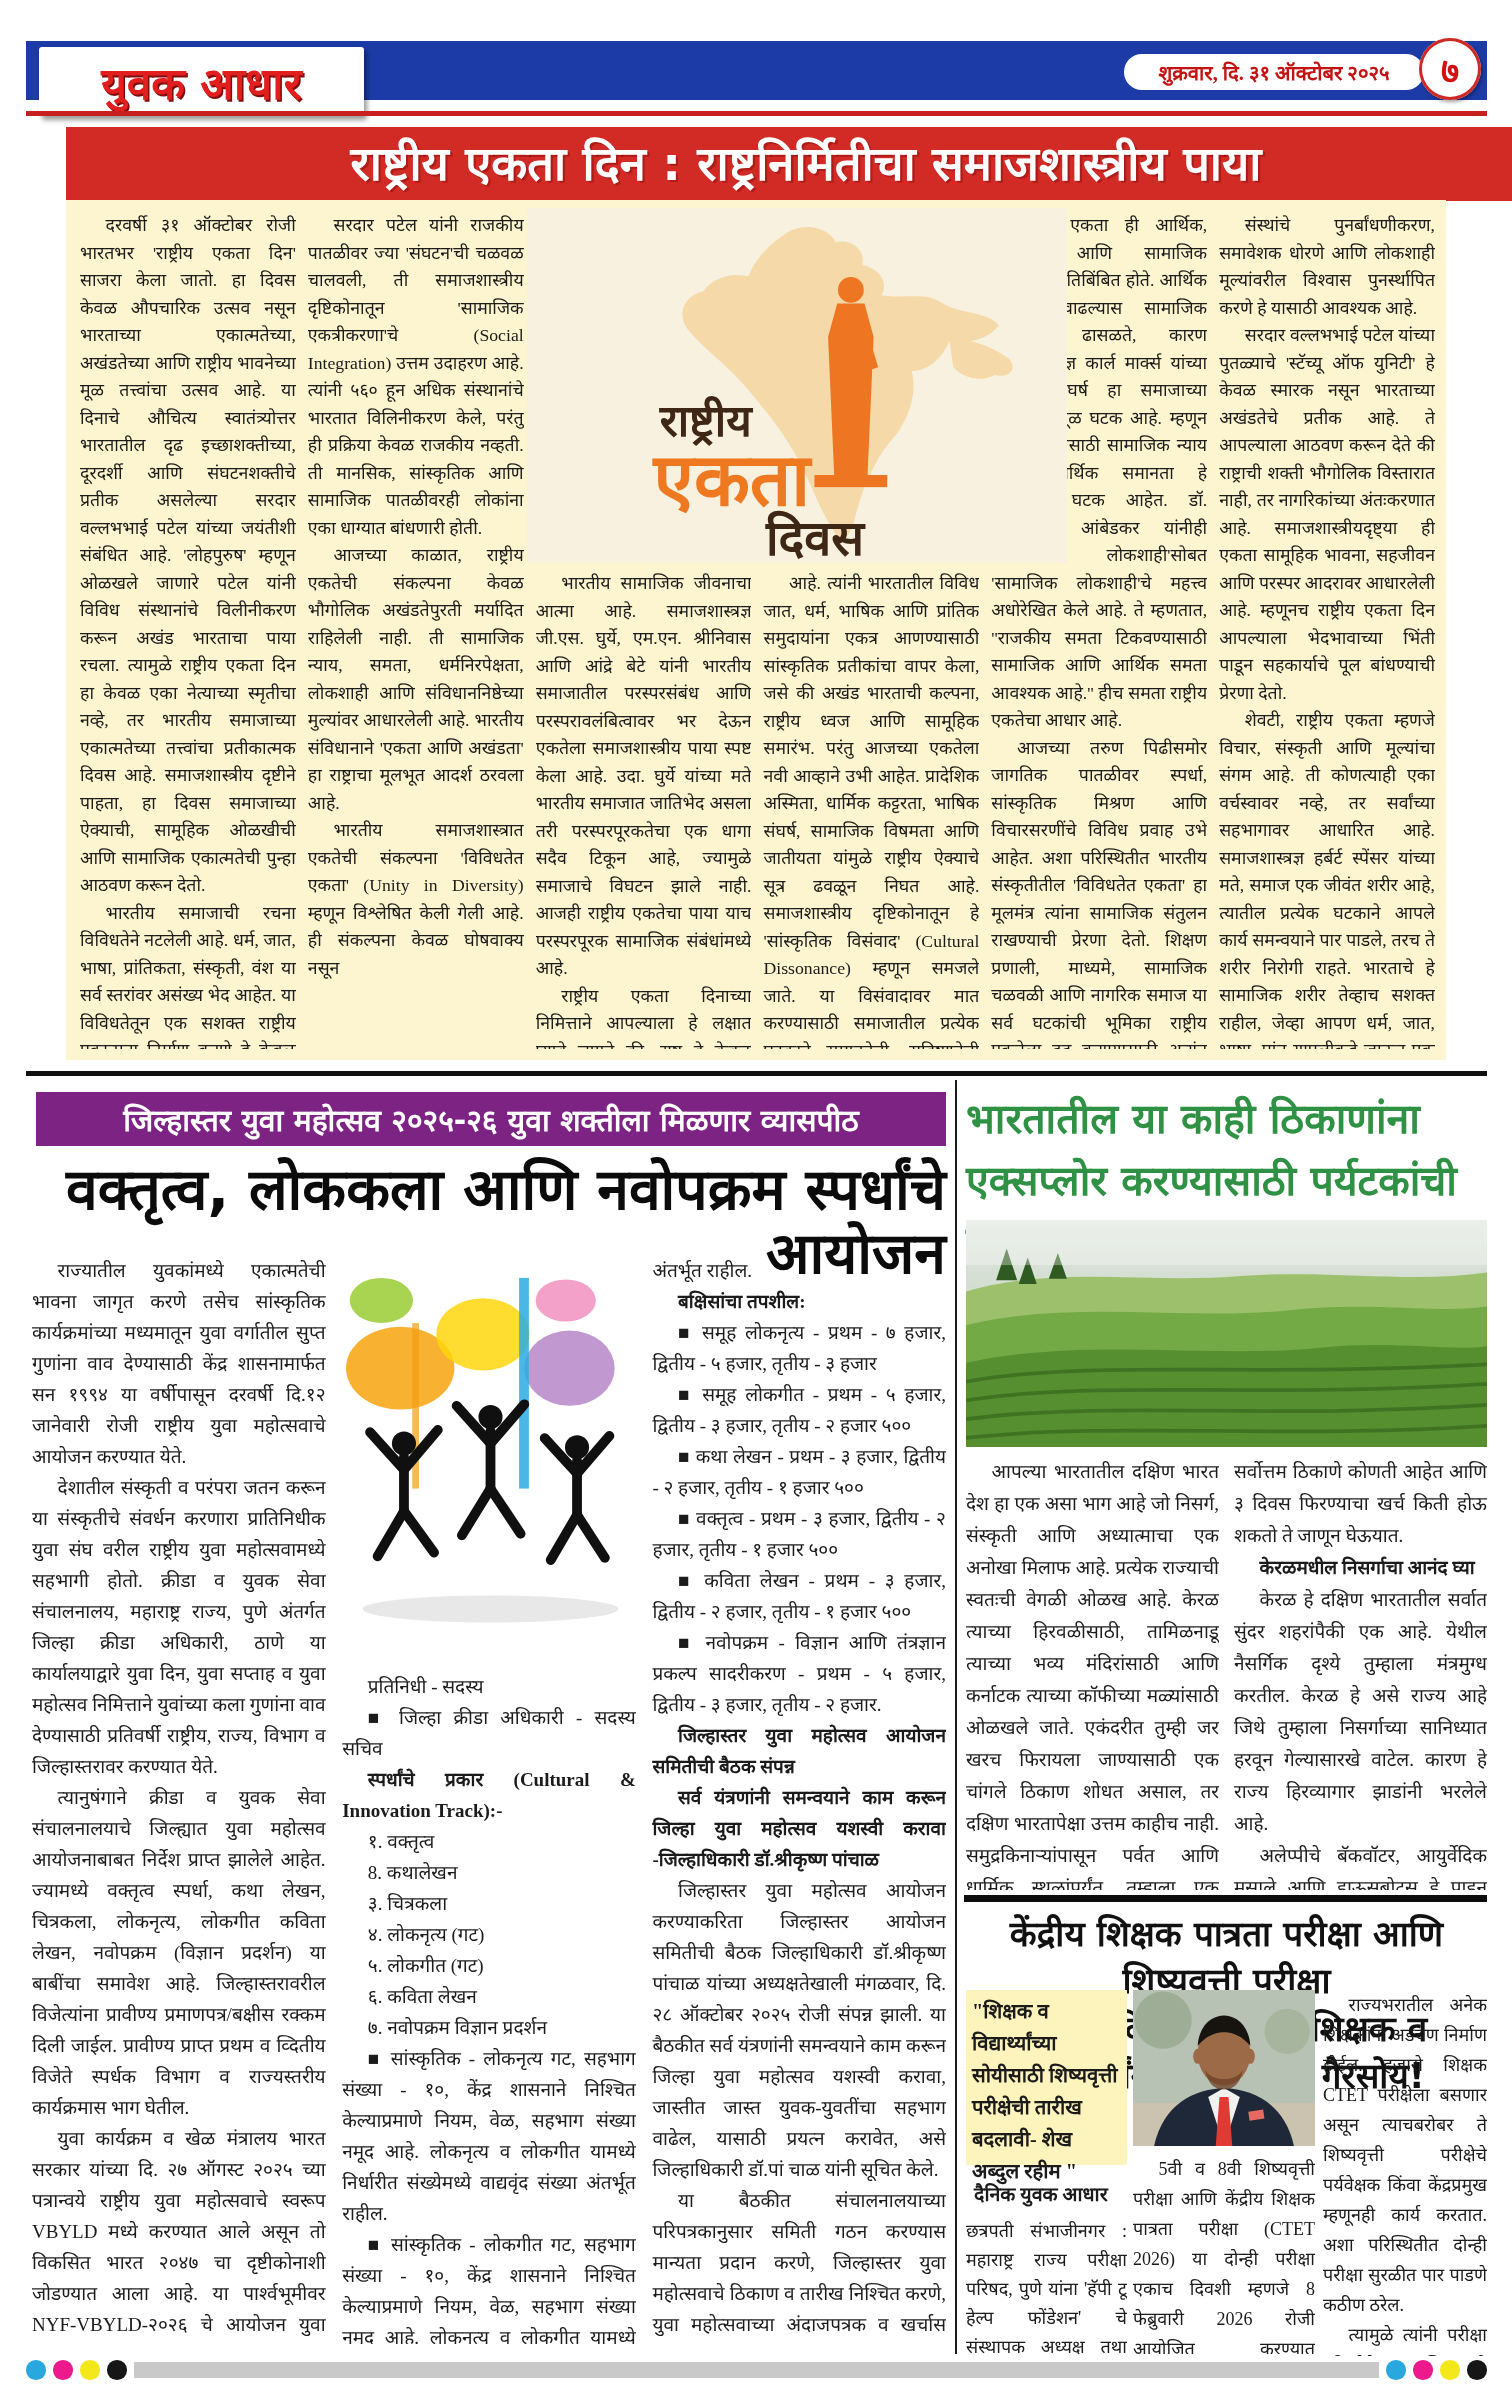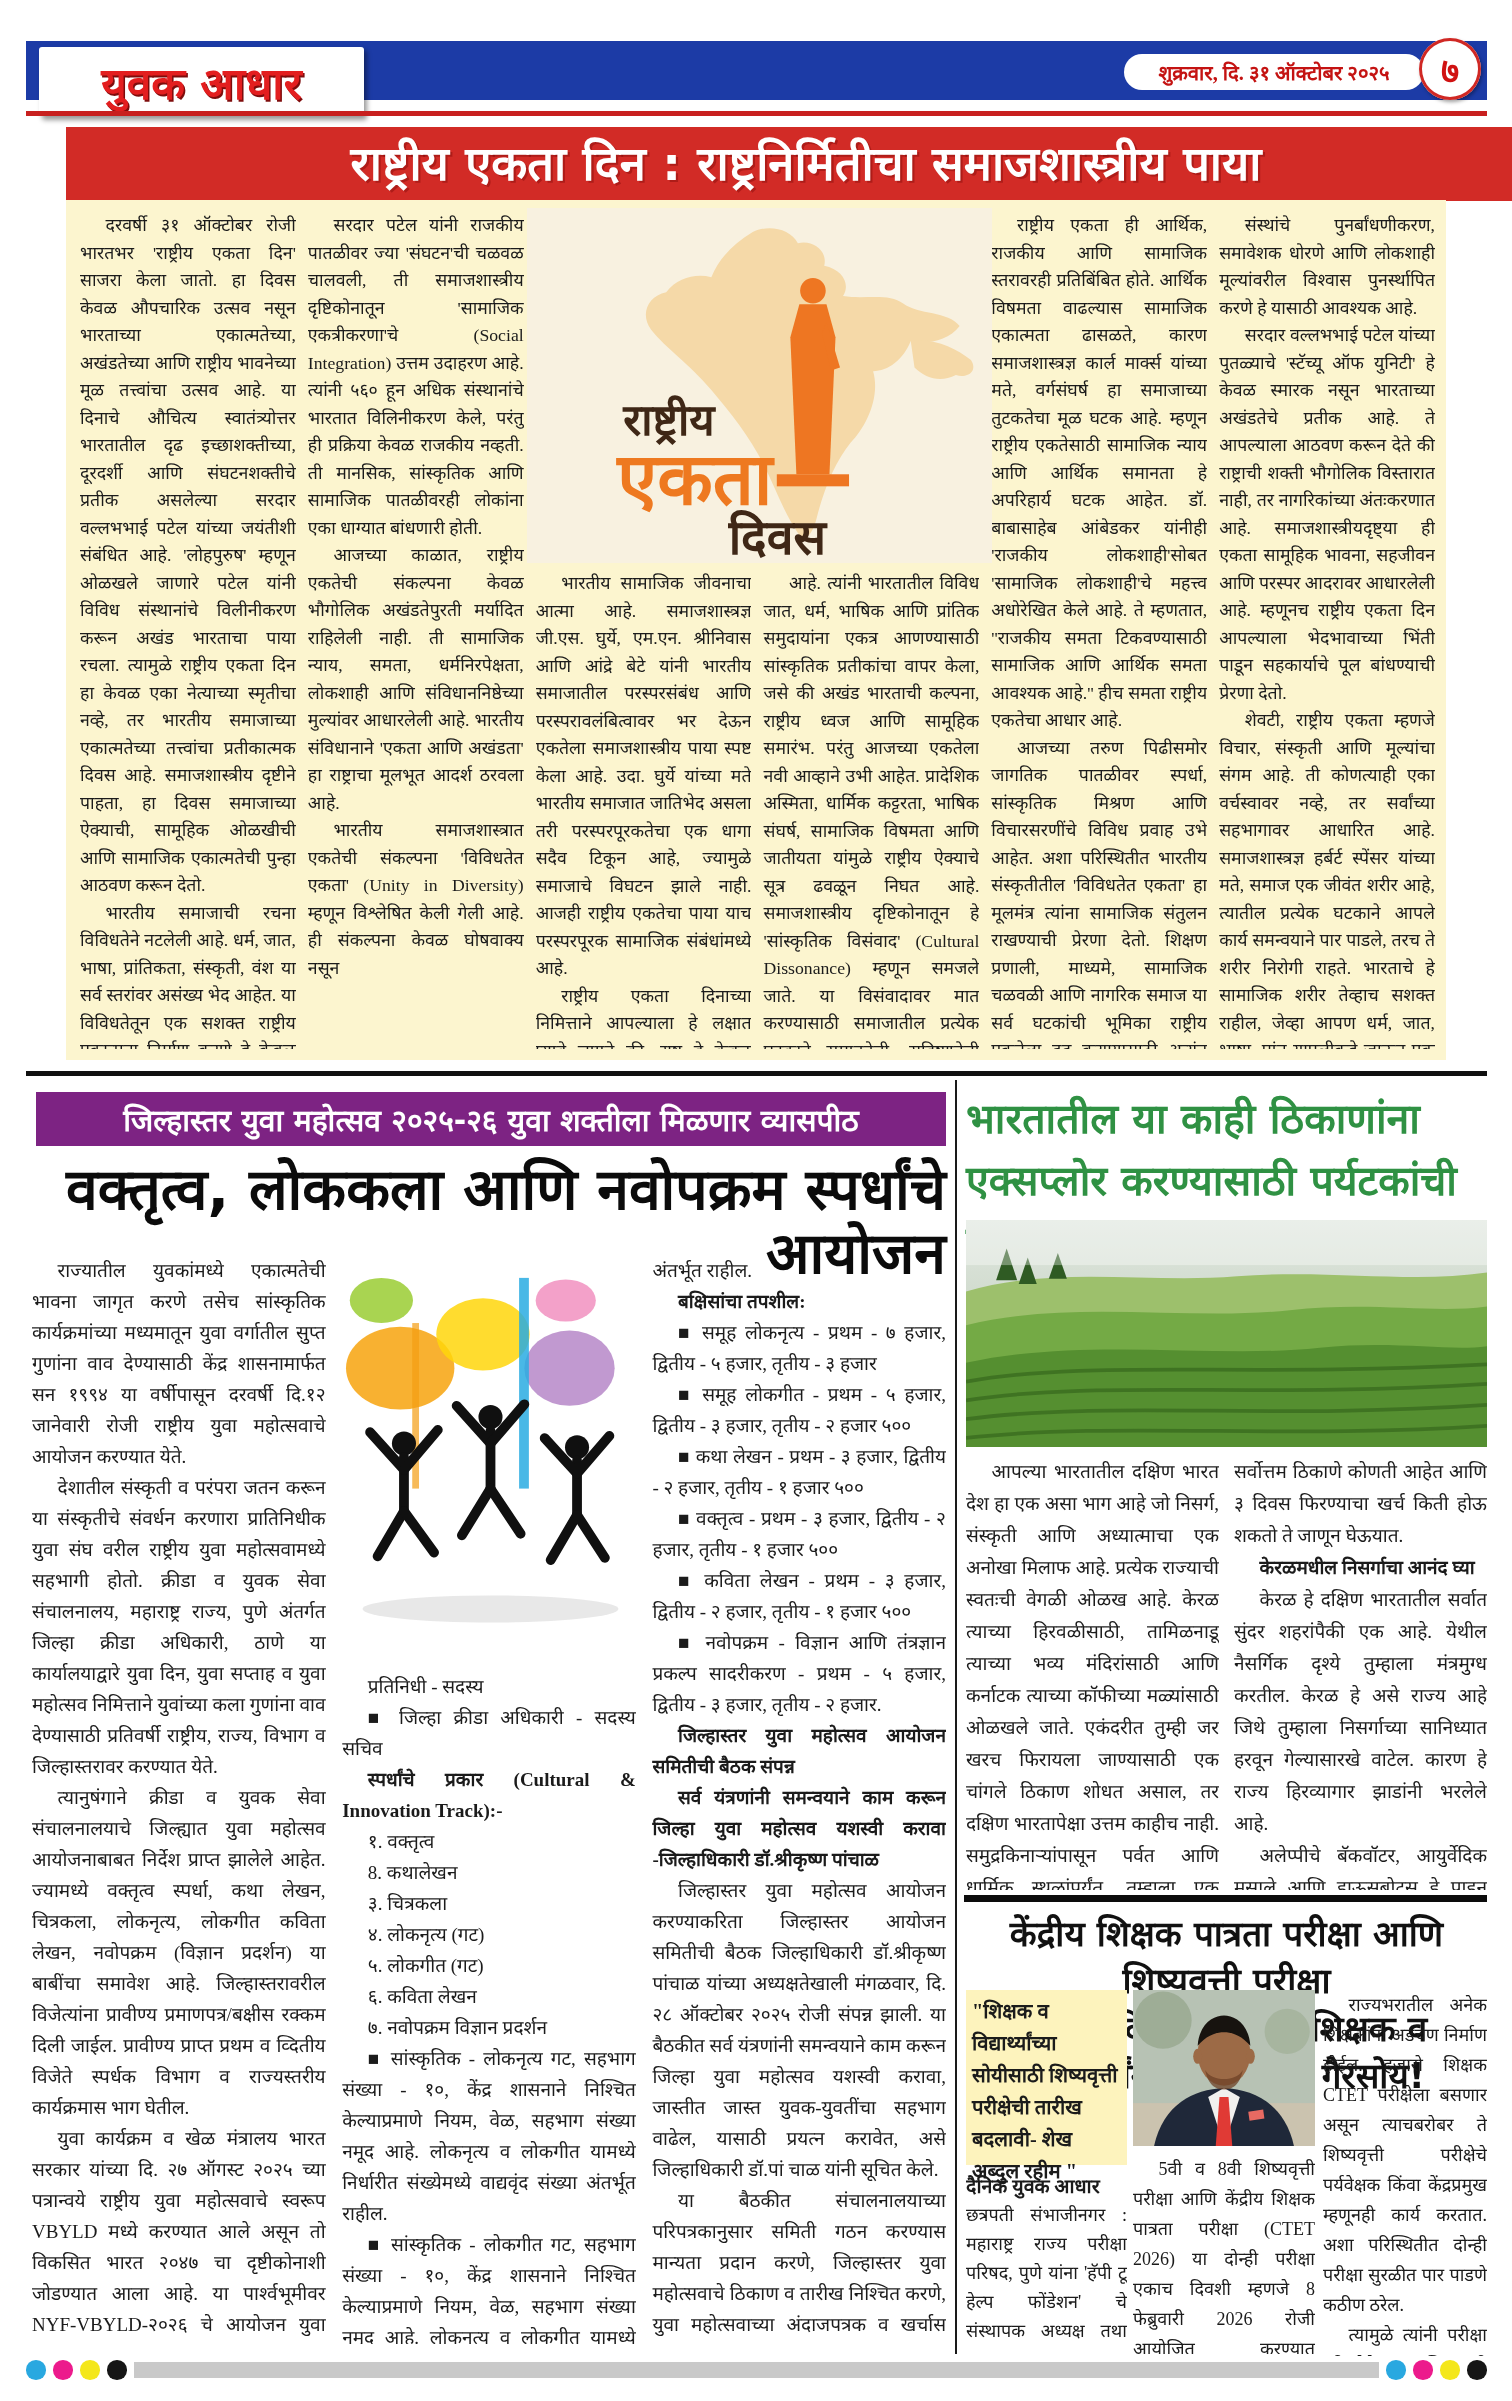--- a/index.html
+++ b/index.html
@@ -28,21 +28,21 @@
   .red-rule{left:26px;top:111px;width:1461px;height:5.3px;background:#c8201f;}
   
   .unity-head{left:66px;top:127px;width:1480px;height:74px;margin:0;background:var(--red-banner);
       color:#fff;font-size:47px;font-weight:700;text-align:center;line-height:74px;
       font-family:"DejaVu Sans",sans-serif;text-shadow:2.3px 2.3px 0 rgba(110,0,0,.35);}
   .cream{left:66px;top:200px;width:1380px;height:860px;background:var(--cream-bg);}
   .ucols{left:80px;top:212px;width:1355px;height:837px;display:flex;gap:12px;overflow:hidden;}
   .ucol{flex:1 1 0;font-size:17.7px;line-height:27.5px;text-align:justify;overflow:hidden;}
   .para{margin:0;text-indent:25.6px;}
   .uspacer{height:358px;}
-  .unity-art{left:527px;top:208px;width:465px;height:355px;margin:0;background:#f8f1e0;}
+  .unity-art{left:527px;top:208px;width:540px;height:355px;margin:0;background:#f8f1e0;}
   .unity-art svg{display:block;width:100%;height:100%;}
   .ua-t1{font:bold 58px "DejaVu Sans",sans-serif;fill:#3f2716;}
   .ua-t2{font:bold 96px "DejaVu Sans",sans-serif;fill:#ee7920;}
   .ua-t3{font:bold 64px "DejaVu Sans",sans-serif;fill:#3f2716;}
   
   .black-rule{left:26px;top:1071px;width:1461px;height:5.3px;background:#101010;}
   .vert-rule{left:955px;top:1080px;width:2.3px;height:1274px;background:#1a1a1a;}
   
   .kicker{left:36px;top:1092px;width:910px;height:54px;background:var(--purple-banner);
       display:flex;align-items:center;justify-content:center;}
@@ -70,21 +70,21 @@
       padding:4.5px 6px;box-sizing:border-box;}
   .quote-box span{font-weight:bold;font-size:20.3px;line-height:32px;}
   .photo{left:1133px;top:1990px;width:182px;height:156px;margin:0;}
   .photo svg{display:block;width:100%;height:100%;}
   .exam-colA{left:966px;top:2172px;width:161px;height:182px;font-size:18px;line-height:29px;
       text-align:justify;overflow:hidden;}
   .exam-colB{left:1133px;top:2154px;width:182px;height:200px;font-size:18px;line-height:30px;
       text-align:justify;overflow:hidden;}
   .exam-colC{left:1323px;top:1990px;width:164px;height:366px;font-size:18px;line-height:30px;
       text-align:justify;overflow:hidden;}
-  .dl1{margin:0;font-weight:bold;font-size:19.6px;text-indent:0;font-family:Liberation Serif, serif;}
+  .dl1{margin:8px;font-weight:bold;font-size:19.6px;text-indent:0;font-family:Liberation Serif, serif;}
   .dl2{font-weight:normal;}
   
   .footer{left:26px;top:2357px;width:1461px;height:25.6px;display:flex;align-items:center;gap:7.5px;}
   .dot{width:19.6px;height:19.6px;border-radius:50%;}
   .dot.c{background:var(--footer-cyan);} .dot.m{background:var(--footer-magenta);}
   .dot.y{background:var(--footer-yellow);} .dot.k{background:var(--footer-black);}
   .graybar{flex:1;height:16.6px;background:#c9c9c9;}
 </style>
 </head>
 <body>

